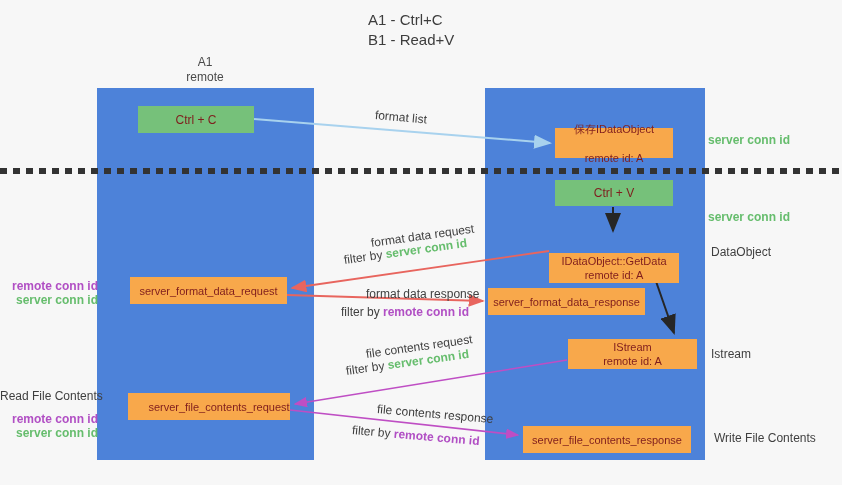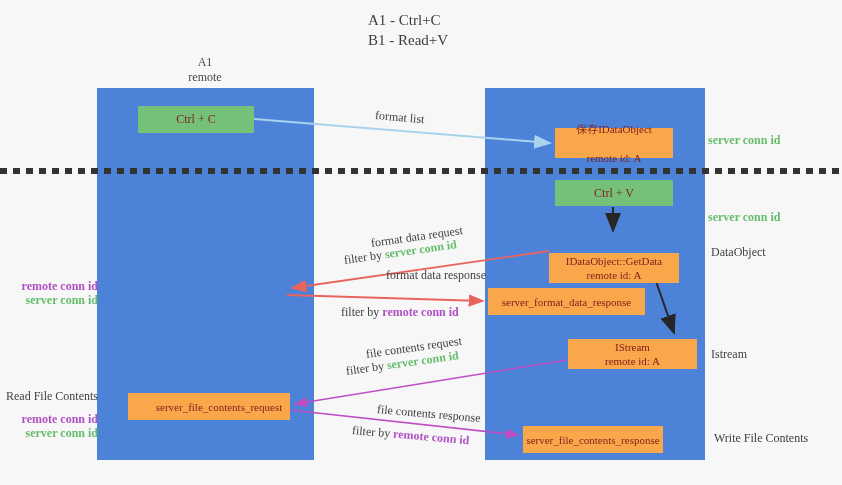--- a/index.html
+++ b/index.html
@@ -1,20 +1,20 @@
 <!DOCTYPE html>
 <html><head>
 <meta charset="utf-8">
 <style>
   * { margin:0; padding:0; box-sizing:border-box; }
   html,body { background:#f7f7f7; }
   .stage {
     position:relative; width:842px; height:485px;
     background:#f7f7f7; overflow:hidden;
-    font-family:Liberation Serif, serif;
+    font-family:Liberation Sans, sans-serif;
     color:#3d3d3d;
   }
   .column { position:absolute; background:#4d82d9; }
   .col-header {
     position:absolute; text-align:center; font-size:12px; color:#4a4a4a; line-height:15px;
   }
   .box {
     position:absolute; color:#7f1d1d; text-align:center; font-size:12px;
     display:flex; flex-direction:column; justify-content:center; align-items:center;
   }
@@ -97,48 +97,51 @@
     <div>remote id: A</div>
   </div>
   <div class="box orange-box two-line" style="left:549px; top:236px; width:130px; height:30px;margin-top:17px;">
     <div>IDataObject::GetData</div>
     <div>remote id: A</div>
   </div>
   <div class="box orange-box two-line" style="left:568px; top:339px; width:129px; height:30px;">
     <div>IStream</div>
     <div>remote id: A</div>
   </div>
+  <div class="box orange-box" style="left:130px; top:277px; width:157px; height:27px; font-size:11px;">
+    <div>server_format_data_request</div>
+  </div>
   <div class="box orange-box" style="left:488px; top:288px; width:157px; height:27px; font-size:11px;">
     <div>server_format_data_response</div>
   </div>
   <div class="box orange-box" style="left:128px; top:393px; width:162px; height:27px; font-size:11px;padding-left:20px;">
     <div>server_file_contents_request</div>
   </div>
-  <div class="box orange-box" style="left:523px; top:426px; width:140px; height:27px; font-size:11px;">
+  <div class="box orange-box" style="left:523px; top:426px; width:168px; height:27px; font-size:11px;">
     <div>server_file_contents_response</div>
   </div>
 
   <div class="side-label lbl-green" style="left:708px; top:133px;">server conn id</div>
   <div class="side-label lbl-green" style="left:708px; top:210px;">server conn id</div>
   <div class="side-label lbl-dark" style="left:711px; top:245px;">DataObject</div>
   <div class="side-label lbl-dark" style="left:711px; top:347px;">Istream</div>
   <div class="side-label lbl-dark" style="left:714px; top:431px;">Write File Contents</div>
 
   <div class="side-label lbl-purple left-col-label" style="top:279px;">remote conn id</div>
   <div class="side-label lbl-green left-col-label" style="top:293px;">server conn id</div>
   <div class="side-label lbl-dark left-col-label" style="top:389px;">Read File Contents</div>
   <div class="side-label lbl-purple left-col-label" style="top:412px;">remote conn id</div>
   <div class="side-label lbl-green left-col-label" style="top:426px;">server conn id</div>
 
   <div class="arrow-label rot-dn" style="left:375px; top:108px;">format list</div>
 
   <div class="arrow-label rot-up" style="left:371px; top:236px;">format data request</div>
   <div class="arrow-label rot-up" style="left:344px; top:253px;"><span>filter by </span><span class="lbl-green">server conn id</span></div>
 
-  <div class="arrow-label" style="left:366px; top:268px;margin-left:20px;">format data response</div>
+  <div class="arrow-label" style="left:366px; top:287px;">format data response</div>
   <div class="arrow-label" style="left:341px; top:305px;"><span>filter by </span><span class="lbl-purple">remote conn id</span></div>
 
   <div class="arrow-label rot-up" style="left:366px; top:347px;">file contents request</div>
   <div class="arrow-label rot-up" style="left:346px; top:364px;"><span>filter by </span><span class="lbl-green">server conn id</span></div>
 
   <div class="arrow-label rot-dn" style="left:377px; top:402px;">file contents response</div>
   <div class="arrow-label rot-dn" style="left:352px; top:423px;"><span>filter by </span><span class="lbl-purple">remote conn id</span></div>
 
 </div>
 

